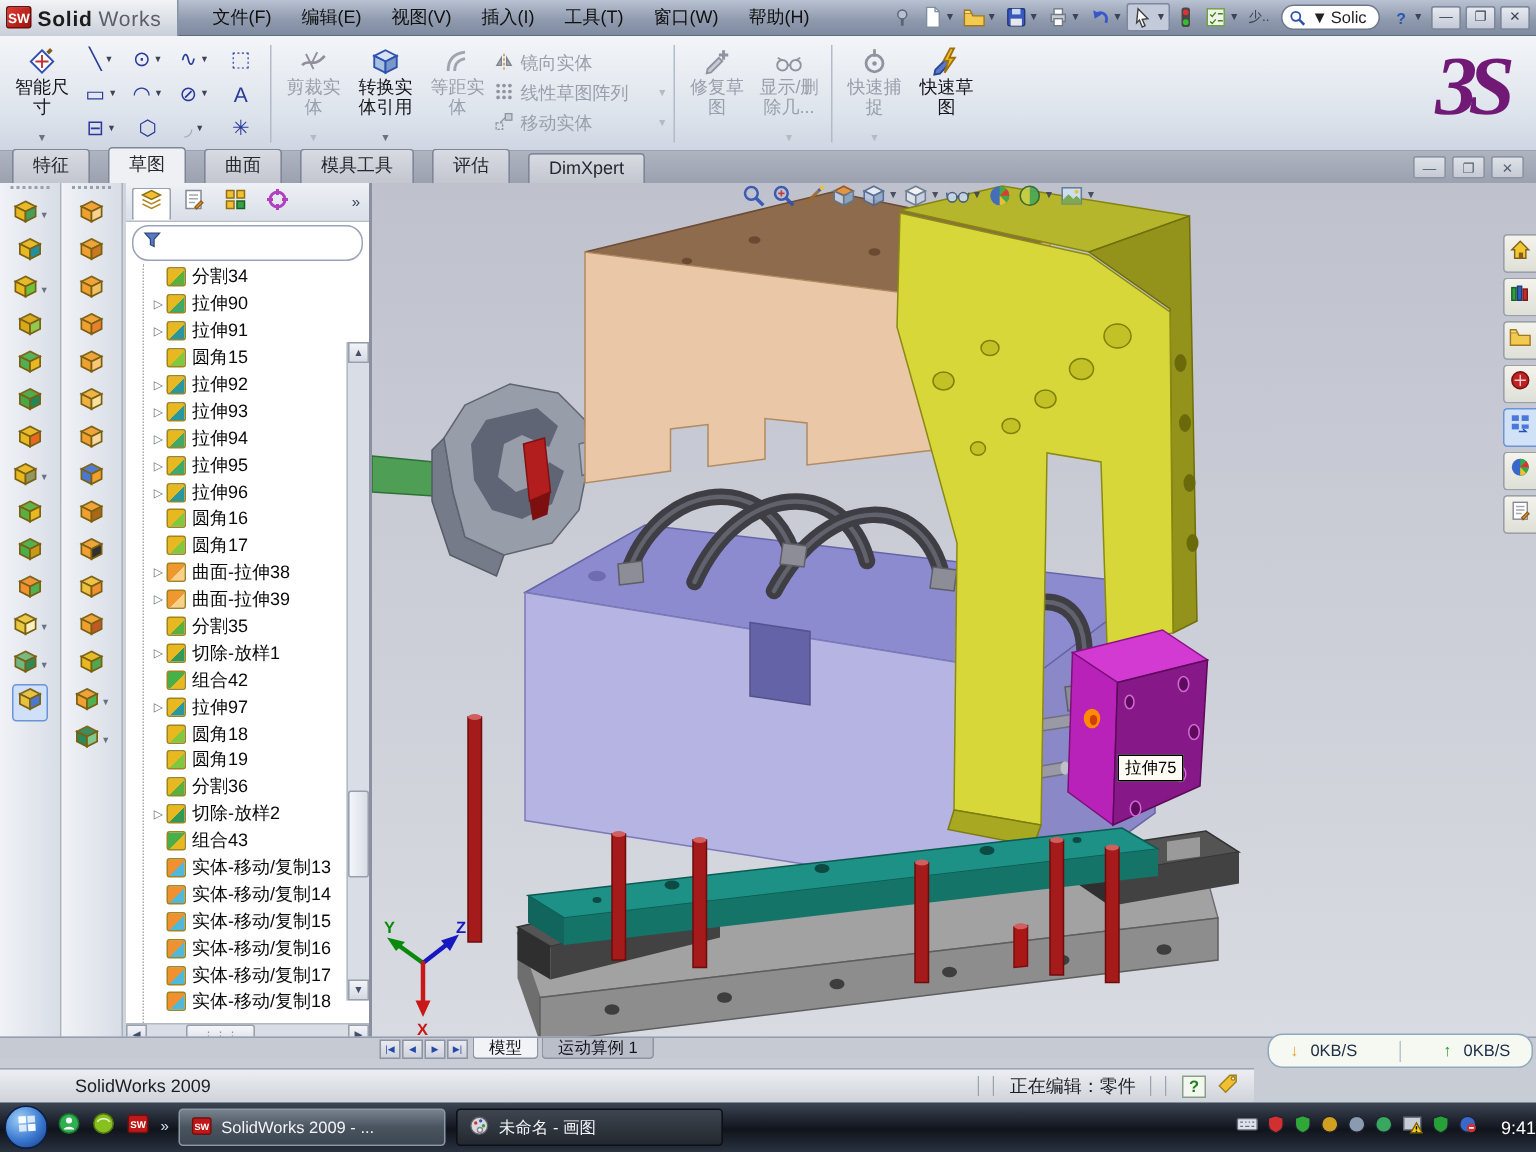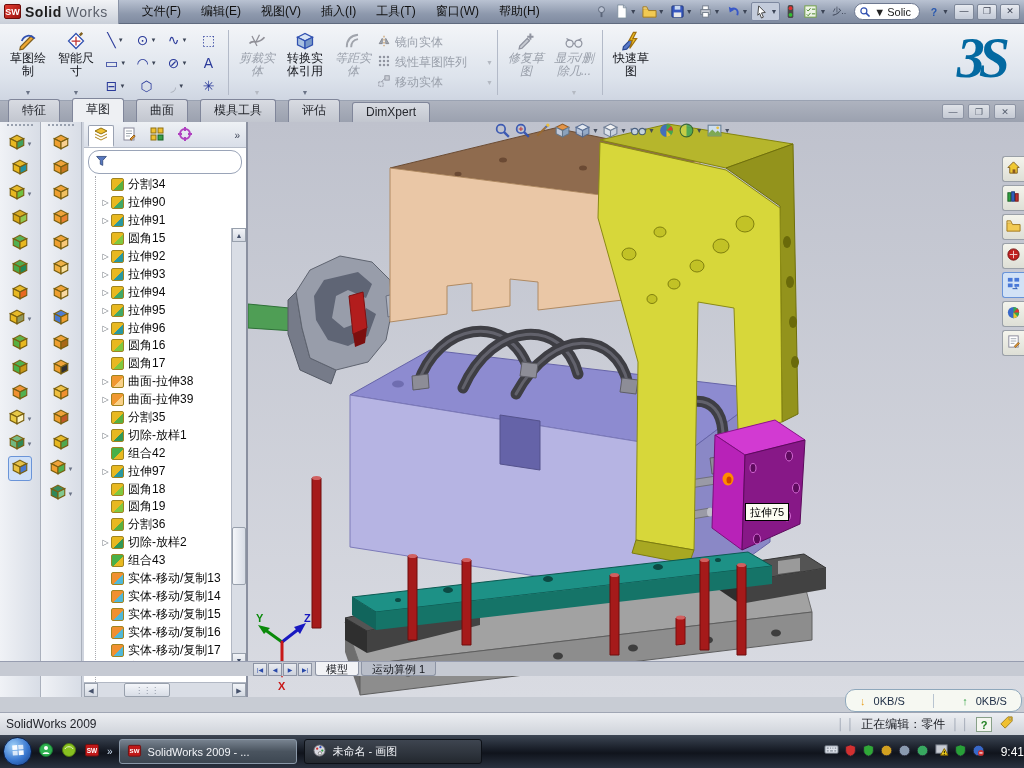--- a/index.html
+++ b/index.html
@@ -26,33 +26,33 @@
   #search-pill span { font-size:11px; color:#222;}
   .winbtn { width:20px; height:16px; background:linear-gradient(#e7eaf0,#c2c9d6); border:1px solid #7d8799;
     border-radius:2px; font-size:9px; line-height:13px; text-align:center; color:#3a4050; margin-left:2px;}
 
   
   #mainbar { position:absolute; left:0; top:24px; width:1024px; height:77px;
     background:linear-gradient(#f3f5f8,#dde3ec 70%,#cfd6e2); border-bottom:1px solid #9aa2b2; display:flex; align-items:stretch; padding:3px 2px 2px 4px;}
   .tbtn { width:48px; display:flex; flex-direction:column; align-items:center; justify-content:flex-start; padding-top:3px; }
   .tbtn .ticn { height:22px; display:flex; align-items:center;}
   .tbtn .tlabel { font-size:12px; line-height:13px; text-align:center; color:#14161c; width:46px;}
-  .tbtn.dis .tlabel { color:#9aa0ab;font-style:italic;}
+  .tbtn.dis .tlabel { color:#9aa0ab;}
   .tbtn .tcaret { font-size:7px; color:#6a7386; margin-top:auto; padding-bottom:2px;}
   .tbtn.dis .tcaret{ color:#b4b9c2;}
   .vsep { width:1px; background:#b3bac8; margin:3px 4px; }
   #palette { display:grid; grid-template-columns:repeat(4,31px); grid-auto-rows:23px; align-self:center; }
   .pal-cell { display:flex; align-items:center; justify-content:center; gap:1px; font-size:14px; color:#2a3a9a;}
   .pal-cell.dis { color:#a9aeb8;}
   .pal-cell .tdd { font-size:6px;}
   .stack { width:116px; display:flex; flex-direction:column; justify-content:center; gap:3px;}
   .stack-row { display:flex; align-items:center; gap:4px; font-size:12px; color:#9aa0ab;}
   .stack-row .tdd { margin-left:auto; color:#b4b9c2;}
   #watermark { position:absolute; right:20px; top:26px; font-size:56px; font-style:italic; font-weight:bold;
-    color:#0369a1; font-family:"Liberation Serif","DejaVu Serif",serif; letter-spacing:-6px;}
+    color:#701a75; font-family:"Liberation Serif","DejaVu Serif",serif; letter-spacing:-6px;}
 
   
   #tabbar { position:absolute; left:0; top:101px; width:1024px; height:21px;
     background:linear-gradient(#aeb3bf,#9ba1af); display:flex; align-items:flex-end; padding-left:8px;}
   .rtab { font-size:12px; color:#26282e; background:linear-gradient(#d8dbe2,#c2c6cf); border:1px solid #80869a;
     border-bottom:none; border-radius:3px 3px 0 0; padding:2px 13px 3px; margin-right:12px;}
   .rtab.active { background:#eef0f3; padding-bottom:4px; }
   #doc-controls { margin-left:auto; display:flex; align-items:center; gap:4px; padding:0 8px 3px 0;}
   .dcbtn { width:22px; height:15px; text-align:center; font-size:9px; line-height:14px; color:#555e6e;
     background:linear-gradient(#dfe2e8,#c5cad4); border:1px solid #8d94a4; border-radius:2px;}
@@ -91,36 +91,36 @@
   #viewport { position:relative; width:776px; height:575px; background:linear-gradient(#bfc2cd,#d9dbe2); overflow:hidden;}
   #model { position:absolute; left:0; top:0;}
   #headsup { position:absolute; left:246px; top:0px; display:flex; align-items:center; gap:3px; opacity:.9;}
   .hu { display:flex; align-items:center;}
   #taskpane { position:absolute; right:0; top:34px; display:flex; flex-direction:column; gap:3px;}
   .tp-btn { width:22px; height:26px; background:linear-gradient(#f4f4ec,#dedfd6); border:1px solid #9aa0a8; border-right:none; border-radius:3px 0 0 3px; display:flex; align-items:center; justify-content:center;}
   .tp-btn.pressed { background:#d2e2f6; border-color:#6a94d8;}
   #tooltip3d { position:absolute; left:497px; top:381px; background:#fcfcf2; border:1px solid #000; font-size:11px; padding:0 4px; line-height:16px; color:#000;}
 
   
-  #doctabs { position:absolute; left:0; top:661px; width:1024px; height:15px; background:#c6cad3; border-top:1px solid #979db0; display:flex; align-items:center; padding-left:253px;}
+  #doctabs { position:absolute; left:0; top:691px; width:1024px; height:15px; background:#c6cad3; border-top:1px solid #979db0; display:flex; align-items:center; padding-left:253px;}
   .navbtn { width:14px; height:13px; background:linear-gradient(#e9ebf0,#cdd2dc); border:1px solid #8d94a4; color:#2848a8; font-size:6px; text-align:center; line-height:12px; margin-right:1px;}
   .dtab { font-size:11px; padding:0 10px; height:14px; line-height:14px; color:#14161c; background:#b9bec9; border:1px solid #8d94a4; border-top:none; border-radius:0 0 3px 3px; margin-left:2px;}
   .dtab.active { background:#f2f3f6;}
 
   
   #netwidget { position:absolute; left:845px; top:689px; width:177px; height:23px; background:#f6f8f2;
     border:1px solid #8fa8bc; border-radius:10px; display:flex; align-items:center; justify-content:space-around; z-index:30; font-size:11px; color:#203048;}
   #netwidget .half { display:flex; align-items:center; gap:8px;}
   #netwidget .dsep { width:1px; height:14px; background:#b8c4d0;}
   .arrow-down { color:#e8a020; font-weight:bold; }
   .arrow-up { color:#30a040; font-weight:bold; }
 
   
-  #statusbar { position:absolute; left:0; top:712px; width:1024px; height:23px;
-    background:linear-gradient(#eceef2,#cfd3da); border-top:1px solid #a0a6b4; display:flex; align-items:center; font-size:12px; color:#1c1e24;}
+  #statusbar { position:absolute; left:0; top:712px; width:836px; height:23px;
+    background:linear-gradient(#eceef2,#cfd3da); border-top:1px solid #a0a6b4; display:flex; align-items:center; font-size:12px; color:#1c1e24;padding-left:44px;}
   #statusbar .left { padding-left:6px;}
   #statusbar .right { margin-left:auto; display:flex; align-items:center; gap:7px; padding-right:10px;}
   .ssep { color:#9aa2b0; font-size:11px;}
   .qhelp { width:16px; height:15px; background:#f4f6f0; border:1px solid #88a088; color:#208020; font-weight:bold; font-size:11px; text-align:center; line-height:14px;}
 
   
   #taskbar { position:absolute; left:0; top:735px; width:1024px; height:33px;
     background:linear-gradient(#3d4654,#171c26 45%,#10141c 55%,#2a3240); border-top:1px solid #55607а; display:flex; align-items:center;}
   #orb { width:29px; height:29px; border-radius:50%; margin:0 6px 0 3px; flex:none;
     background:radial-gradient(circle at 35% 30%,#9fd0f8,#3a78d0 55%,#123a80); border:1px solid #0a1e46; display:flex; align-items:center; justify-content:center;}
@@ -232,30 +232,20 @@
           </svg>
           <span class="tdd">▼</span>
         </span>
         <span class="winbtn">—</span>
         <span class="winbtn">❐</span>
         <span class="winbtn">✕</span>
       </div>
   </div>
 
   <div id="mainbar">
-      <div class="tbtn">
-        <span class="ticn">
-          <svg width="20" height="20" viewBox="0 0 16 16">
-            <path d="M2 12.5 10.5 4l2 2L4 14.5 1.5 15Z" fill="#f0a830" stroke="#806020"></path>
-            <path d="M3 8 C5 3 10 2.5 13.5 6" stroke="#3050b0" fill="none" stroke-width="1.4"></path>
-          </svg>
-        </span>
-        <span class="tlabel">草图绘制</span>
-        <span class="tcaret">▼</span>
-      </div>
       <div class="tbtn">
         <span class="ticn">
           <svg width="20" height="20" viewBox="0 0 16 16">
             <path d="M8 2 14 8 8 14 2 8Z" fill="#fff" stroke="#3050b0"></path>
             <path d="M4.5 8h7M8 4.5v7" stroke="#c03030"></path>
             <path d="M11 3.5l2-2" stroke="#806020" stroke-width="2"></path>
           </svg>
         </span>
         <span class="tlabel">智能尺寸</span>
         <span class="tcaret">▼</span>
@@ -387,20 +377,31 @@
           <svg width="20" height="20" viewBox="0 0 16 16">
             <circle cx="4.5" cy="10" r="2.8" fill="none" stroke="#9094a0"></circle>
             <circle cx="11.5" cy="10" r="2.8" fill="none" stroke="#9094a0"></circle>
             <path d="M7.3 10h1.4M2 6l2.5 1.5M14 6l-2.5 1.5" stroke="#9094a0"></path>
           </svg>
         </span>
         <span class="tlabel">显示/删除几...</span>
         <span class="tcaret">▼</span>
       </div>
       <div class="vsep"></div>
+      <div class="tbtn dis">
+        <span class="ticn">
+          <svg width="20" height="20" viewBox="0 0 16 16">
+            <circle cx="8" cy="9" r="4.5" fill="none" stroke="#9094a0" stroke-width="1.5"></circle>
+            <circle cx="8" cy="9" r="1.2" fill="#9094a0"></circle>
+            <path d="M8 1.5v4" stroke="#9094a0" stroke-width="1.5"></path>
+          </svg>
+        </span>
+        <span class="tlabel">快速捕捉</span>
+        <span class="tcaret">▼</span>
+      </div>
       <div class="tbtn">
         <span class="ticn">
           <svg width="20" height="20" viewBox="0 0 16 16">
             <path d="M2 12.5 9 5.5l2 2L4.5 14.5 1.5 15Z" fill="#5878c8" stroke="#2a4890"></path>
             <path d="M10 1 6.5 7.5h2.5L7 14l5.5-8H9.5L12 1Z" fill="#f0c020" stroke="#a07010"></path>
           </svg>
         </span>
         <span class="tlabel">快速草图</span>
       </div>
     </div>

